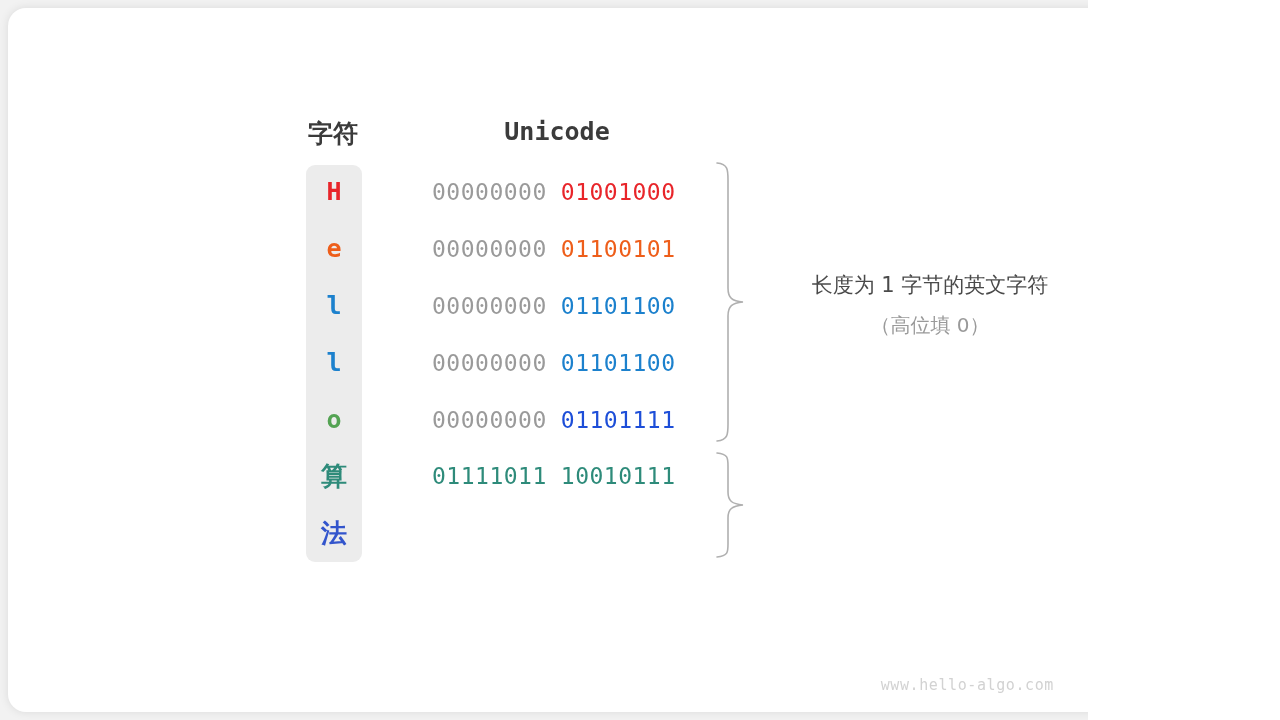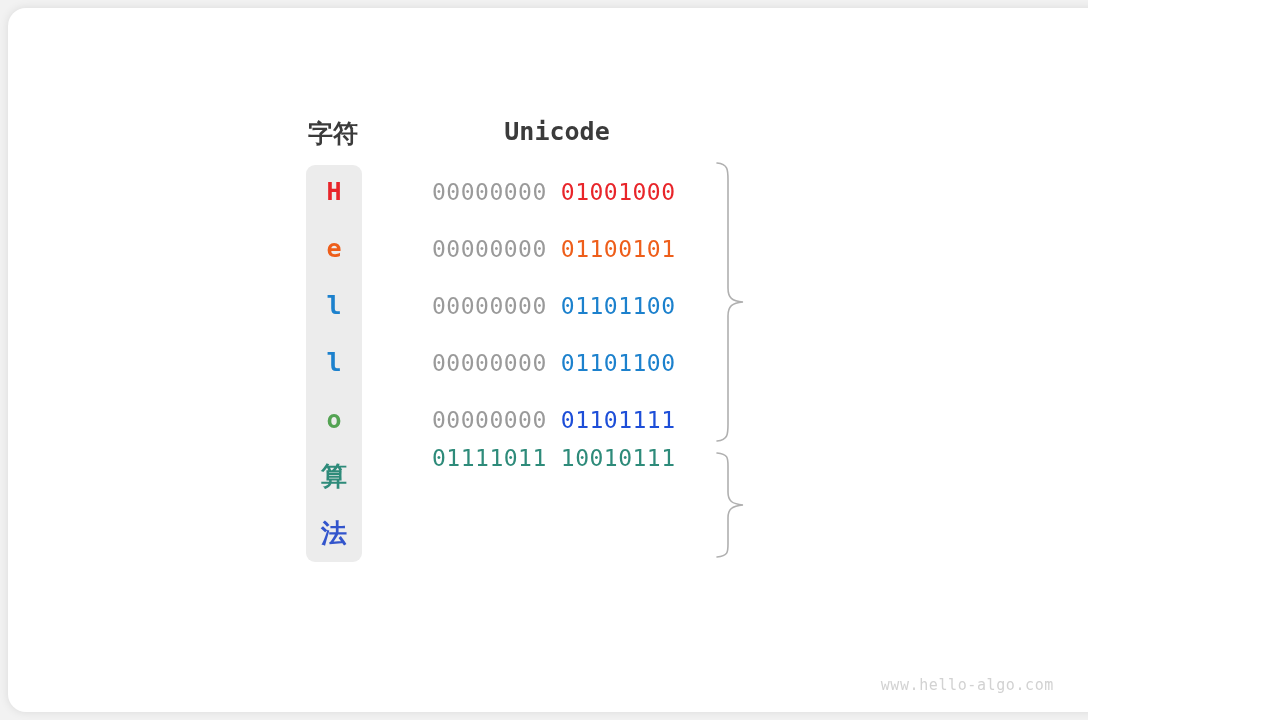--- a/index.html
+++ b/index.html
@@ -151,21 +151,21 @@
   </div>
   <div class="bin-row" id="bin-2" style="top: 291px;">
     <span class="bin-hi" style="color: rgb(154, 154, 154);">00000000</span><span class="bin-sp"></span><span class="bin-lo" style="color: rgb(28, 129, 205);">01101100</span>
   </div>
   <div class="bin-row" id="bin-3" style="top: 348px;">
     <span class="bin-hi" style="color: rgb(154, 154, 154);">00000000</span><span class="bin-sp"></span><span class="bin-lo" style="color: rgb(28, 129, 205);">01101100</span>
   </div>
   <div class="bin-row" id="bin-4" style="top: 405px;">
     <span class="bin-hi" style="color: rgb(154, 154, 154);">00000000</span><span class="bin-sp"></span><span class="bin-lo" style="color: #1d4ed8;">01101111</span>
   </div>
-  <div class="bin-row" id="bin-5" style="top: 443px; text-align: center;">
+  <div class="bin-row" id="bin-5" style="top: 461px; text-align: center;">
     <span class="bin-hi-cjk" style="color: rgb(46, 139, 122);">01111011</span><span class="bin-sp"></span><span class="bin-lo" style="color: rgb(46, 139, 122);">10010111</span>
   </div>
 
   <svg class="brace" id="brace-ascii" style="left:714px; top:160px;" width="32" height="284" viewBox="0 0 32 284">
     <path d="M 3 3
              C 14 4, 14 10, 14 20
              L 14 128
              C 14 138, 18 141, 29 142
              C 18 143, 14 146, 14 156
              L 14 264
@@ -175,17 +175,21 @@
   <svg class="brace" id="brace-cjk" style="left:714px; top:450px;" width="32" height="110" viewBox="0 0 32 110">
     <path d="M 3 3
              C 14 4, 14 8, 14 16
              L 14 42
              C 14 51, 18 54, 29 55
              C 18 56, 14 59, 14 68
              L 14 94
              C 14 102, 14 106, 3 107" fill="none" stroke="#b0b0b0" stroke-width="1.6" stroke-linecap="round"></path>
   </svg>
 
+  <div class="annot" id="annot-0" style="left:930px; top:271px;">
+    <div class="annot-main">长度为 1 字节的英文字符</div>
+    <div class="annot-sub">（高位填 0）</div>
+  </div>
 
 
   <div id="watermark">www.hello-algo.com</div>
 
 </div>
 
 </body></html>

